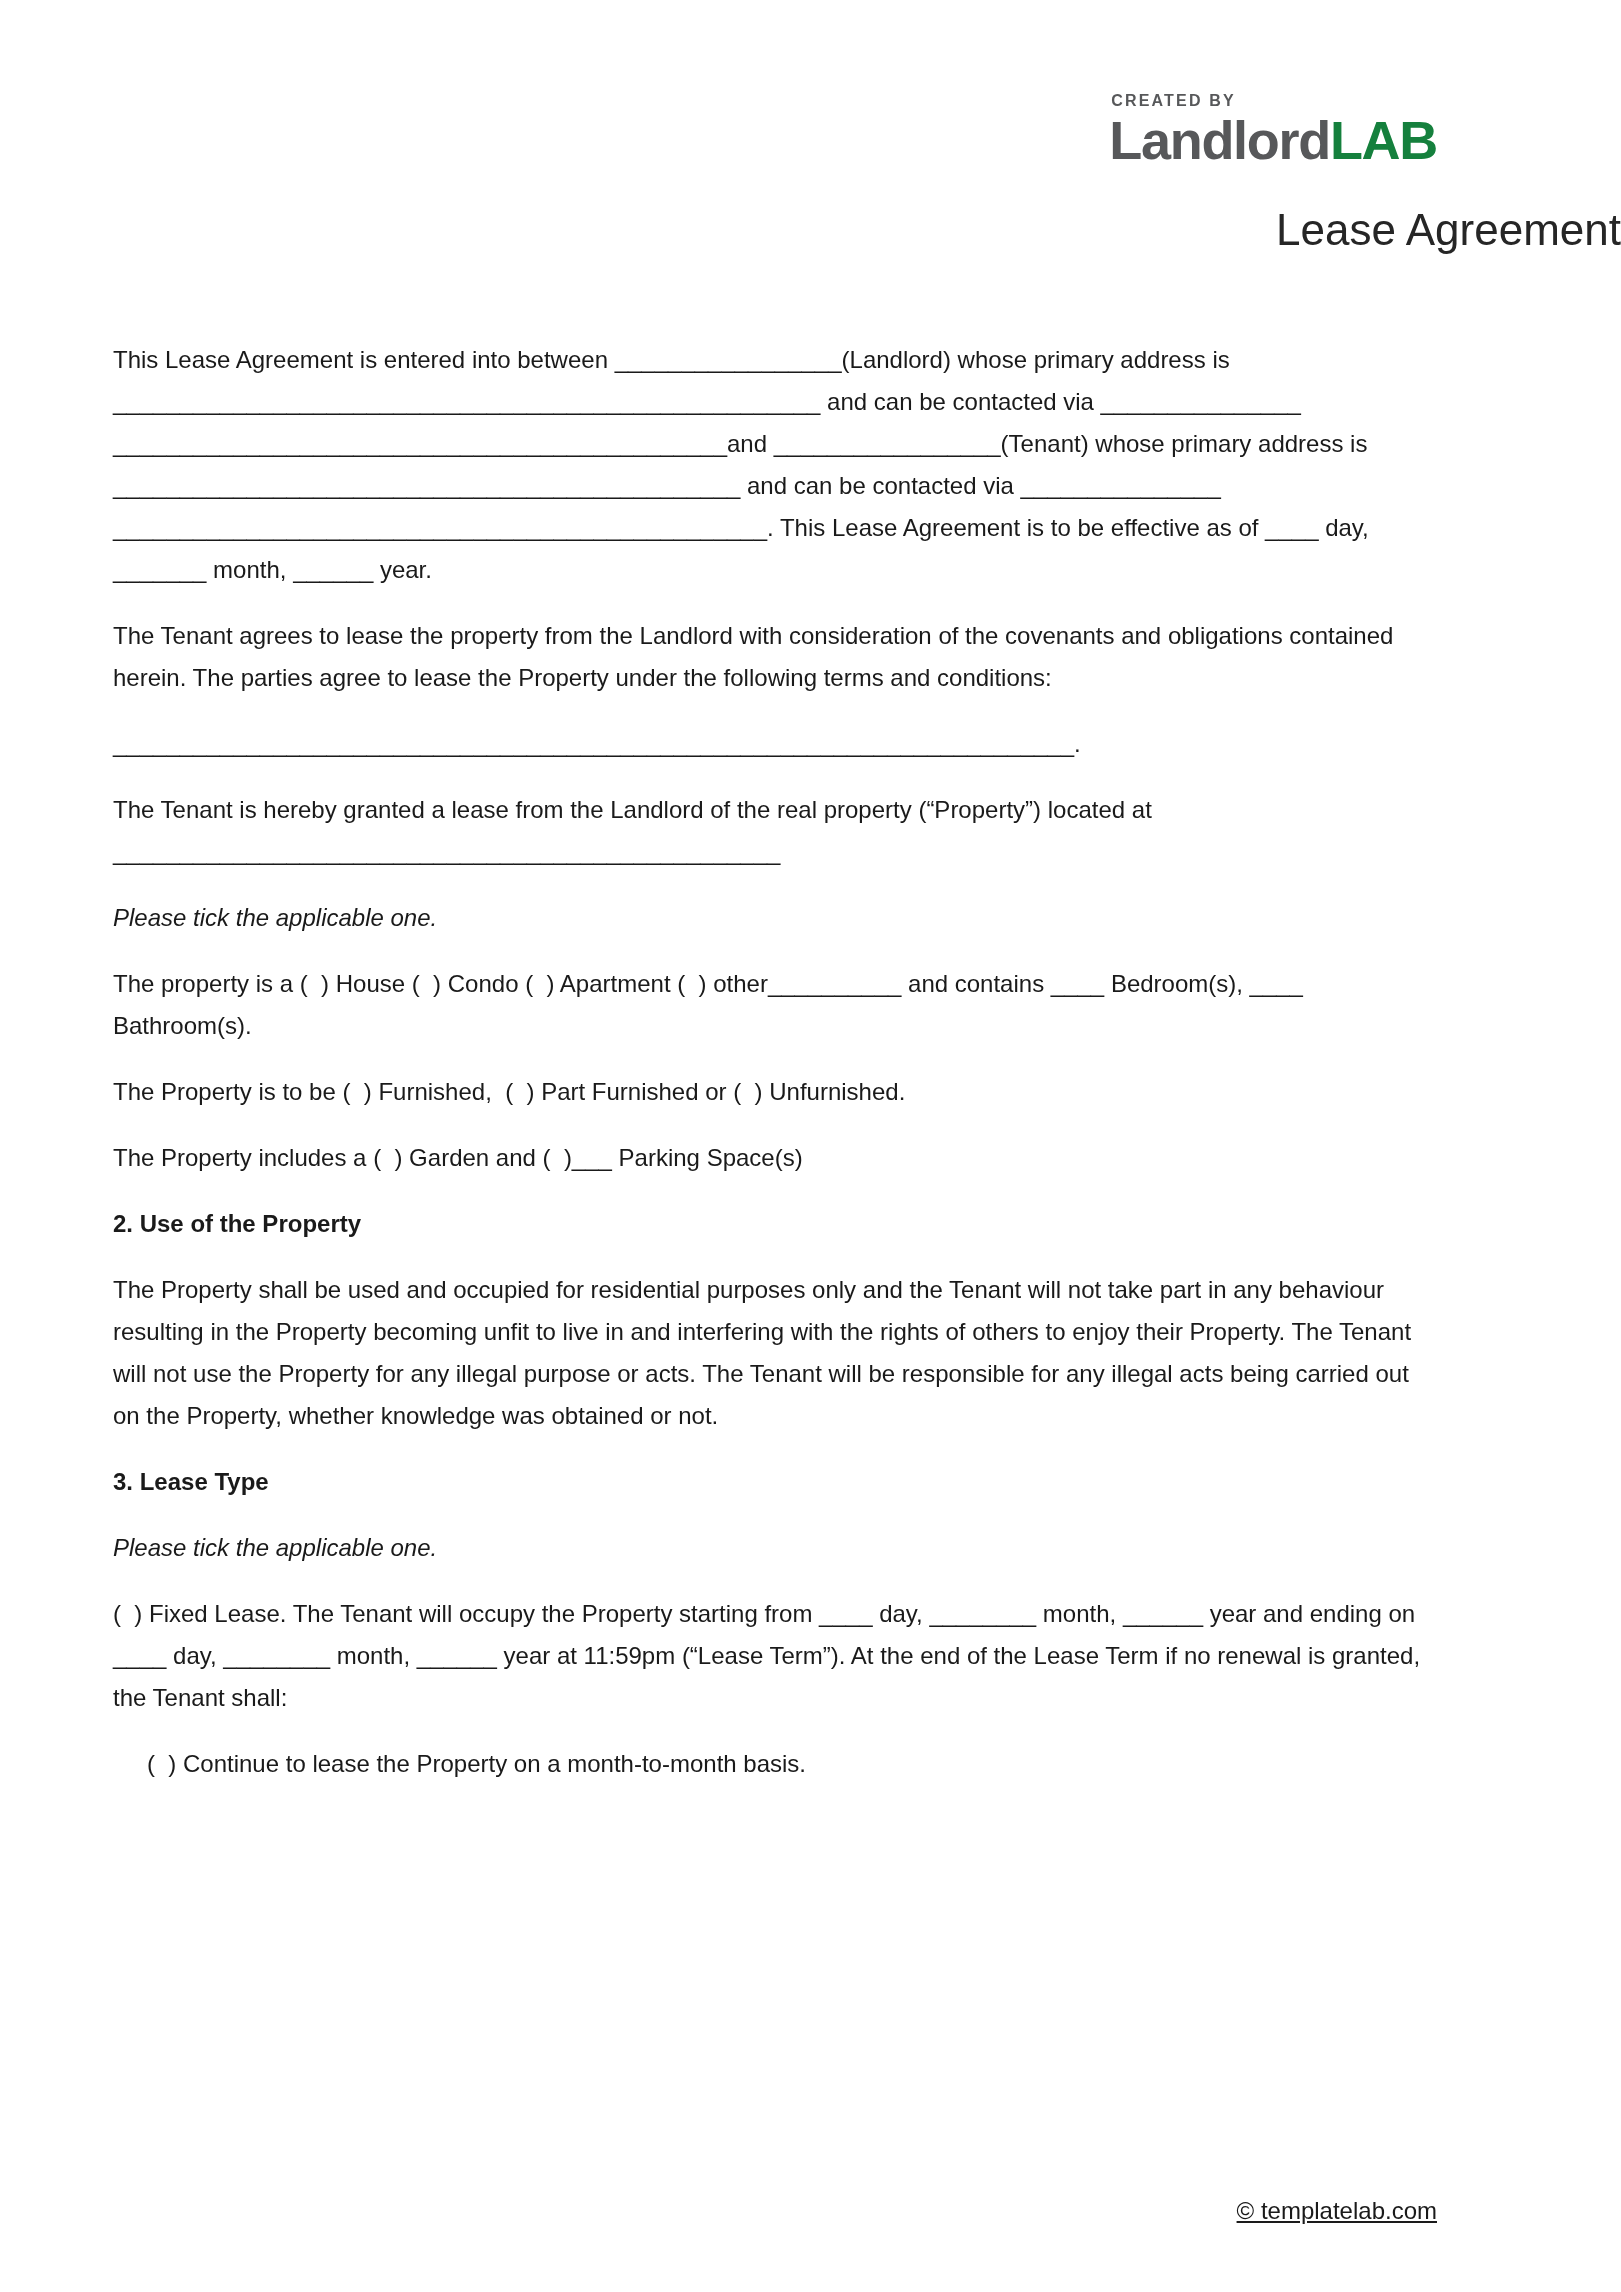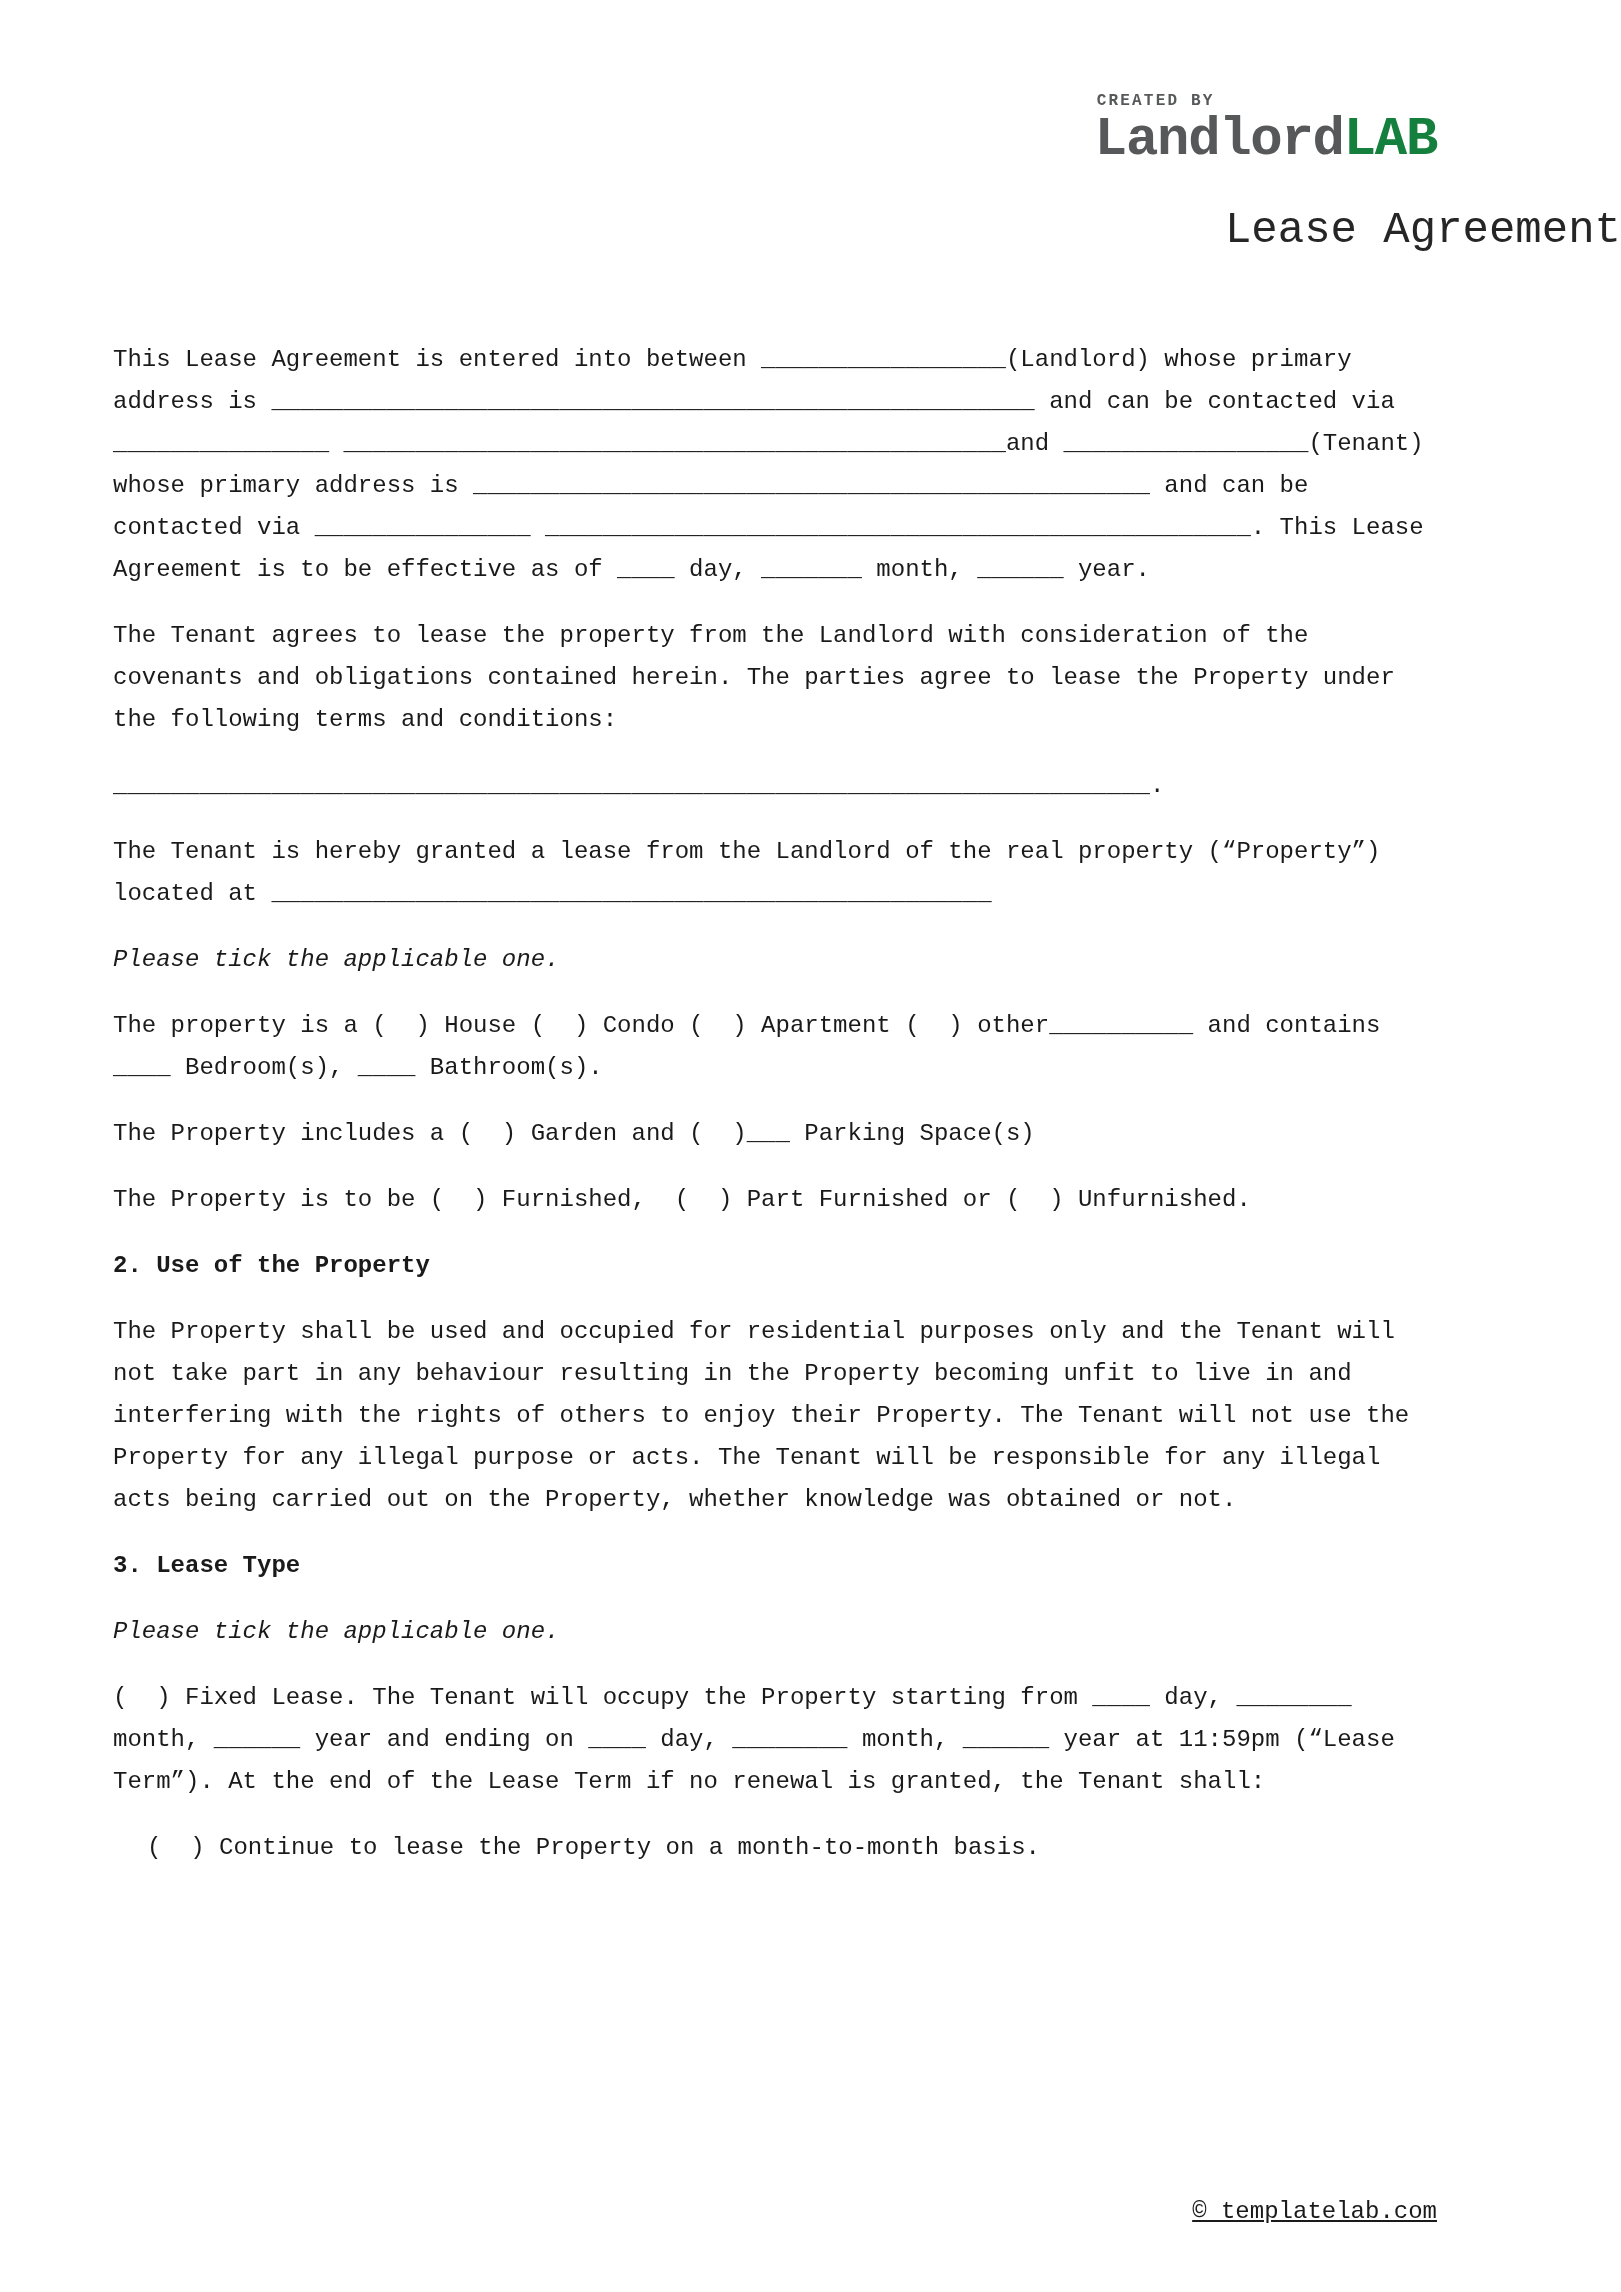--- a/index.html
+++ b/index.html
@@ -6,21 +6,21 @@
   html, body {
     margin: 0;
     padding: 0;
     background: #ffffff;
   }
   .page {
     position: relative;
     width: 1621px;
     height: 2293px;
     background: #ffffff;
-    font-family: Liberation Mono, monospace;
+    font-family: Liberation Sans, sans-serif;
     color: #1a1a1a;
     overflow: hidden;
   }
   
   .logo {
     position: absolute;
     top: 93px;
     right: 184px;
     text-align: left;
     line-height: 1;
@@ -105,22 +105,22 @@
 
 
   <div class="content">
     <p>This Lease Agreement is entered into between _________________(Landlord) whose primary address is _____________________________________________________ and can be contacted via _______________ ______________________________________________and _________________(Tenant) whose primary address is _______________________________________________ and can be contacted via _______________ _________________________________________________. This Lease Agreement is to be effective as of ____ day, _______ month, ______ year.</p>
     <p>The Tenant agrees to lease the property from the Landlord with consideration of the covenants and obligations contained herein. The parties agree to lease the Property under the following terms and conditions:</p>
 
     <p>________________________________________________________________________.</p>
     <p>The Tenant is hereby granted a lease from the Landlord of the real property (“Property”) located at __________________________________________________</p>
     <p class="note">Please tick the applicable one.</p>
     <p>The property is a (  ) House (  ) Condo (  ) Apartment (  ) other__________ and contains ____ Bedroom(s), ____ Bathroom(s).</p>
+    <p>The Property is to be (  ) Furnished,  (  ) Part Furnished or (  ) Unfurnished.</p>
     <p>The Property includes a (  ) Garden and (  )___ Parking Space(s)</p>
-    <p>The Property is to be (  ) Furnished,  (  ) Part Furnished or (  ) Unfurnished.</p>
 
     <p class="heading">2. Use of the Property</p>
     <p>The Property shall be used and occupied for residential purposes only and the Tenant will not take part in any behaviour resulting in the Property becoming unfit to live in and interfering with the rights of others to enjoy their Property. The Tenant will not use the Property for any illegal purpose or acts. The Tenant will be responsible for any illegal acts being carried out on the Property, whether knowledge was obtained or not.</p>
 
     <p class="heading">3. Lease Type</p>
     <p class="note">Please tick the applicable one.</p>
     <p>(  ) Fixed Lease. The Tenant will occupy the Property starting from ____ day, ________ month, ______ year and ending on ____ day, ________ month, ______ year at 11:59pm (“Lease Term”). At the end of the Lease Term if no renewal is granted, the Tenant shall:</p>
     <p class="indented">(  ) Continue to lease the Property on a month-to-month basis.</p>
   </div>
 

